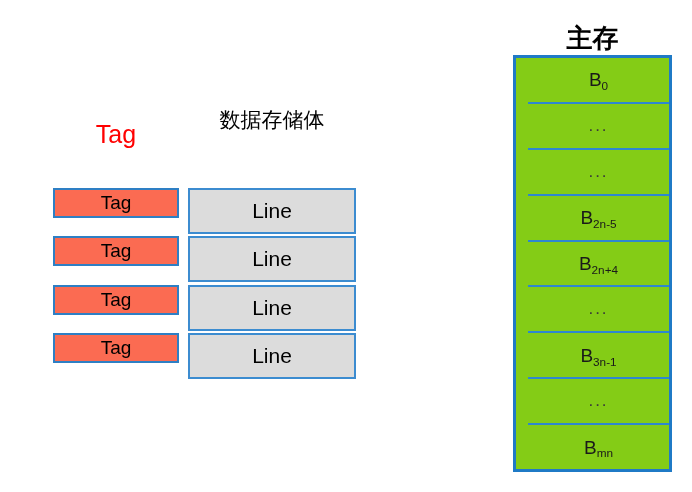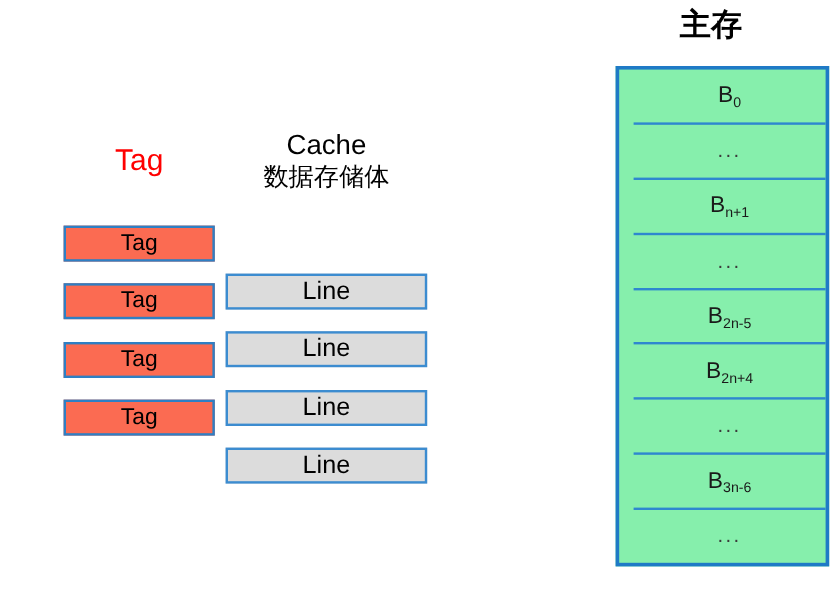--- a/index.html
+++ b/index.html
@@ -71,62 +71,61 @@
     align-items: center;
     justify-content: center;
     font-size: 19px;
     color: #000000;
   }
 
   .line-box {
     position: absolute;
     left: 188px;
     width: 168px;
-    height: 30px;
+    height: 46px;
     box-sizing: border-box;
     background: #dcdcdc;
     border: 2px solid #3c8cd0;
     display: flex;
     align-items: center;
     justify-content: center;
     font-size: 21px;
     color: #000000;
-    margin-top: 40px;
   }
 
   
   #memory-section {
     position: absolute;
     left: 0;
     top: 0;
     width: 692px;
     height: 492px;
   }
 
   #memory-title {
     position: absolute;
     left: 513px;
-    top: 4px;
+    top: 22px;
     width: 159px;
     text-align: center;
     font-size: 26px;
     line-height: 32px;
     font-weight: bold;
     color: #000000;
   }
 
   #memory-table {
     position: absolute;
     left: 513px;
     top: 55px;
-    width: 178px;
+    width: 159px;
     height: 417px;
     box-sizing: border-box;
     border: 3px solid #1f7ac6;
-    background: #86efac;
+    background: #84cc16;
     display: flex;
     flex-direction: column;
     padding-left: 12px;
   }
 
   .mem-row {
     flex: 1 1 0;
     border-bottom: 2px solid #2e87cf;
     box-sizing: border-box;
     display: flex;
@@ -157,21 +156,20 @@
   }
 </style>
 </head>
 <body>
 
 <div id="cache-section">
 
   <div id="tag-heading">Tag</div>
 
   <div id="cache-heading">
-    <span>Cache</span>
     <span class="line2">数据存储体</span>
   </div>
 
   <div class="cache-row" style="top:170px">
     <div class="tag-box">Tag</div>
     <div class="line-box">Line</div>
   </div>
 
   <div class="cache-row" style="top:218px">
     <div class="tag-box">Tag</div>
@@ -195,36 +193,36 @@
   <div id="memory-title">主存</div>
 
   <div id="memory-table">
 
   <div class="mem-row">
         <span class="blabel"><span>B</span><sub>0</sub></span>
       </div>
       <div class="mem-row ellipsis-row">
         <span>...</span>
       </div>
-      <div class="mem-row">
-        <span class="blabel"><span>B</span><sub>n+1</sub></span>
-      </div>
       <div class="mem-row ellipsis-row">
         <span>...</span>
       </div>
       <div class="mem-row">
         <span class="blabel"><span>B</span><sub>2n-5</sub></span>
       </div>
       <div class="mem-row">
         <span class="blabel"><span>B</span><sub>2n+4</sub></span>
       </div>
       <div class="mem-row ellipsis-row">
         <span>...</span>
       </div>
       <div class="mem-row">
-        <span class="blabel"><span>B</span><sub>3n-6</sub></span>
-      </div>
-      <div class="mem-row ellipsis-row">
-        <span>...</span>
+        <span class="blabel"><span>B</span><sub>3n-1</sub></span>
+      </div>
+      <div class="mem-row ellipsis-row">
+        <span>...</span>
+      </div>
+      <div class="mem-row">
+        <span class="blabel"><span>B</span><sub>mn</sub></span>
       </div>
     </div>
 
 </div>
 
 </body></html>

